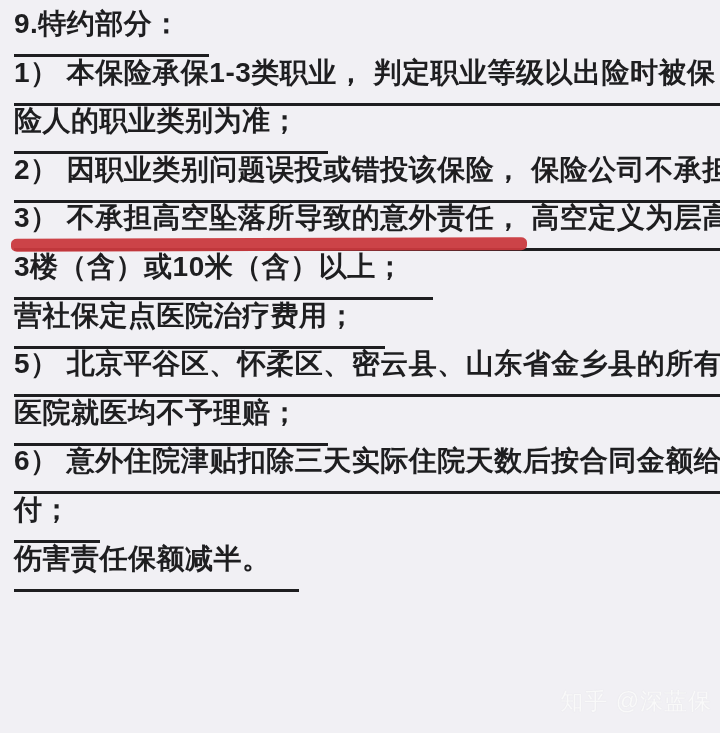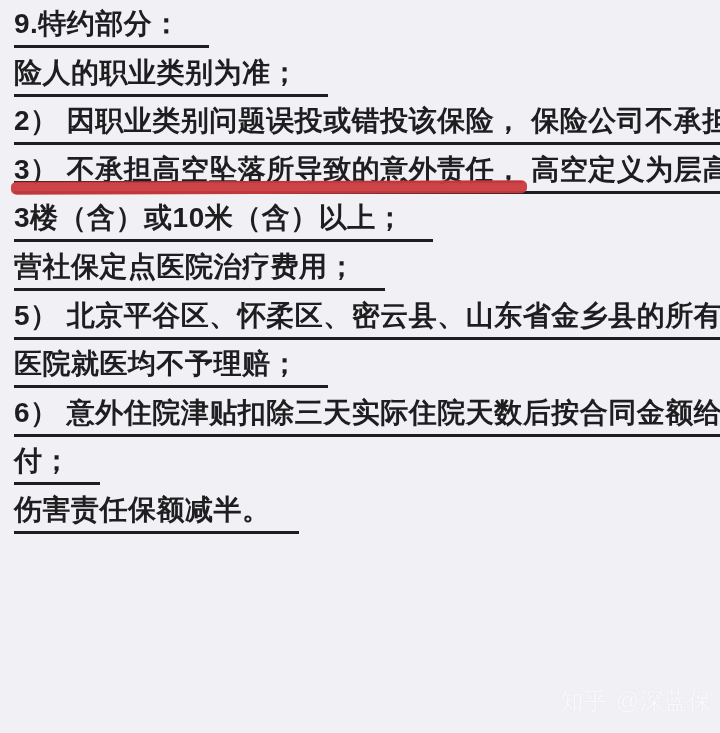--- a/index.html
+++ b/index.html
@@ -28,25 +28,24 @@
     font-size: 28px;
   }
   .line {
     height: 48.6px;
     line-height: 48.6px;
     white-space: pre;
     letter-spacing: 0.5px;
   }
   .seg, .tail {
     border-bottom: 3px solid var(--ink);
-    padding-bottom: 6px;
+    padding-bottom: 15px;
   }
   .seg.red {
     position: relative;
-    text-decoration: underline;
   }
   .seg.red::after {
     content: "";
     position: absolute;
     left: -3px;
     right: -4px;
     bottom: -3px;
     height: 13px;
     background: var(--red);
     border-radius: 6px / 5px;
@@ -66,20 +65,21 @@
   }
 </style>
 </head>
 <body>
 
 <div class="page">
   <div class="doc">
 
     <div>
         <div class="line"><span class="seg">9.特约部分：</span><span class="tail">　</span></div>
+        <div class="line"><span class="seg">1） 本保险承保1-3类职业， 判定职业等级以出险时被保</span><span class="tail">　</span></div>
         <div class="line"><span class="seg">险人的职业类别为准；</span><span class="tail">　</span></div>
         <div class="line"><span class="seg">2） 因职业类别问题误投或错投该保险， 保险公司不承担</span></div>
         <div class="line"><span class="seg red">3） 不承担高空坠落所导致的意外责任，</span><span class="seg"> 高空定义为层高</span></div>
         <div class="line"><span class="seg">3楼（含）或10米（含）以上；</span><span class="tail">　</span></div>
         <div class="line"><span class="seg">营社保定点医院治疗费用；</span><span class="tail">　</span></div>
         <div class="line"><span class="seg">5） 北京平谷区、怀柔区、密云县、山东省金乡县的所有</span></div>
         <div class="line"><span class="seg">医院就医均不予理赔；</span><span class="tail">　</span></div>
         <div class="line"><span class="seg">6） 意外住院津贴扣除三天实际住院天数后按合同金额给</span></div>
         <div class="line"><span class="seg">付；</span><span class="tail">　</span></div>
         <div class="line"><span class="seg">伤害责任保额减半。</span><span class="tail">　</span></div>

